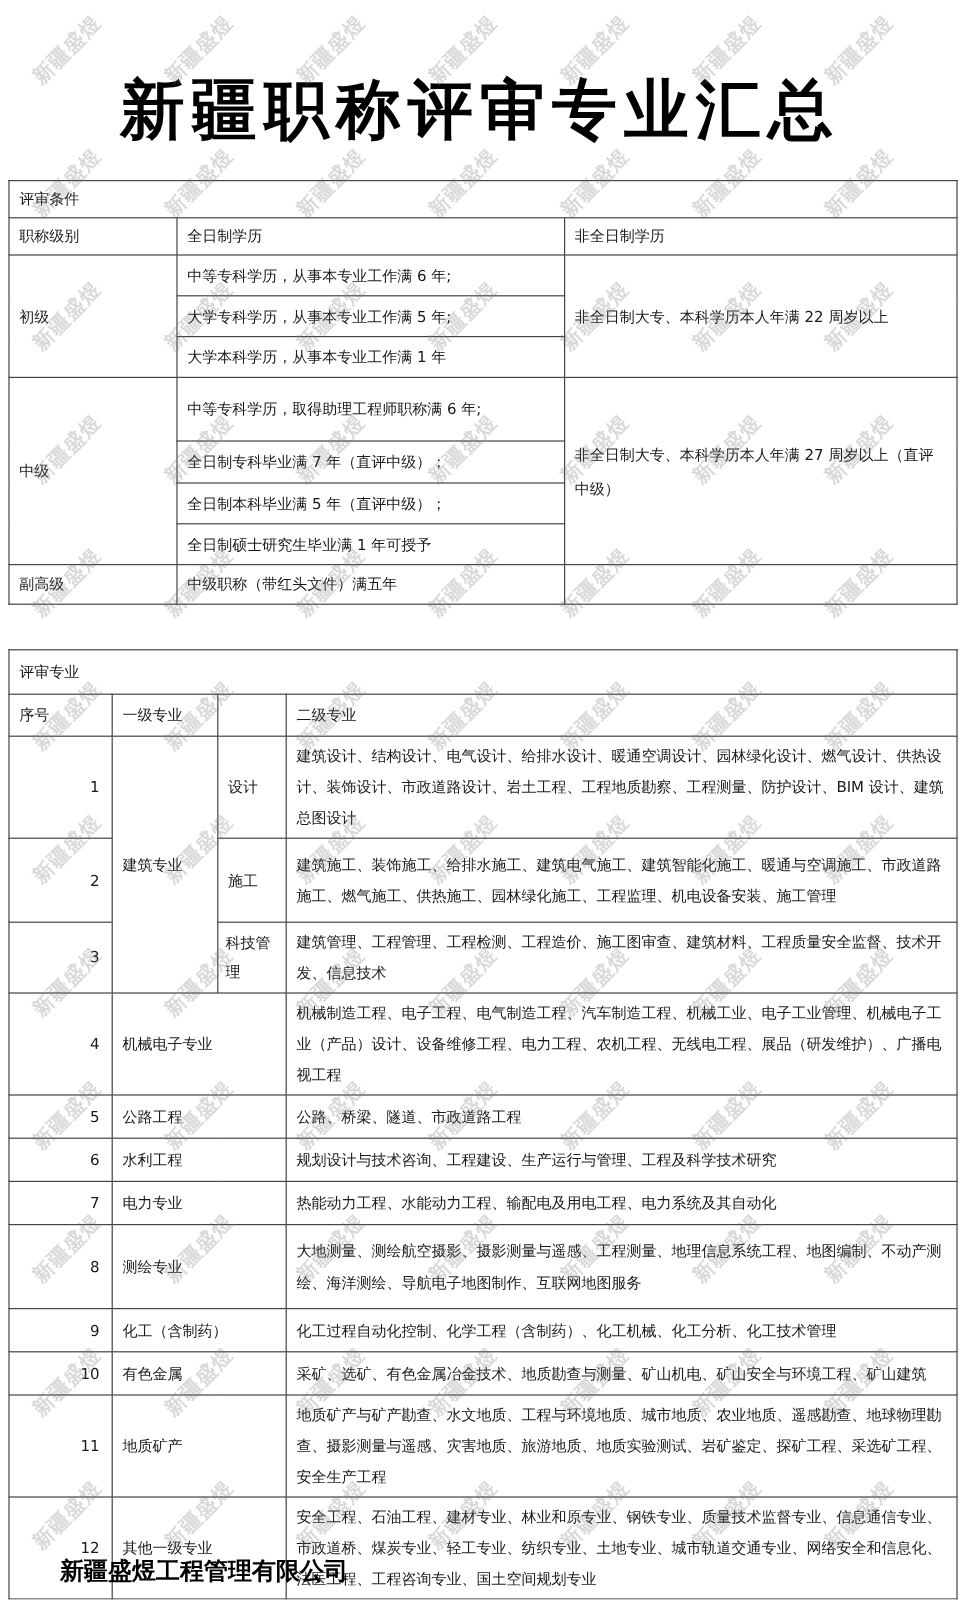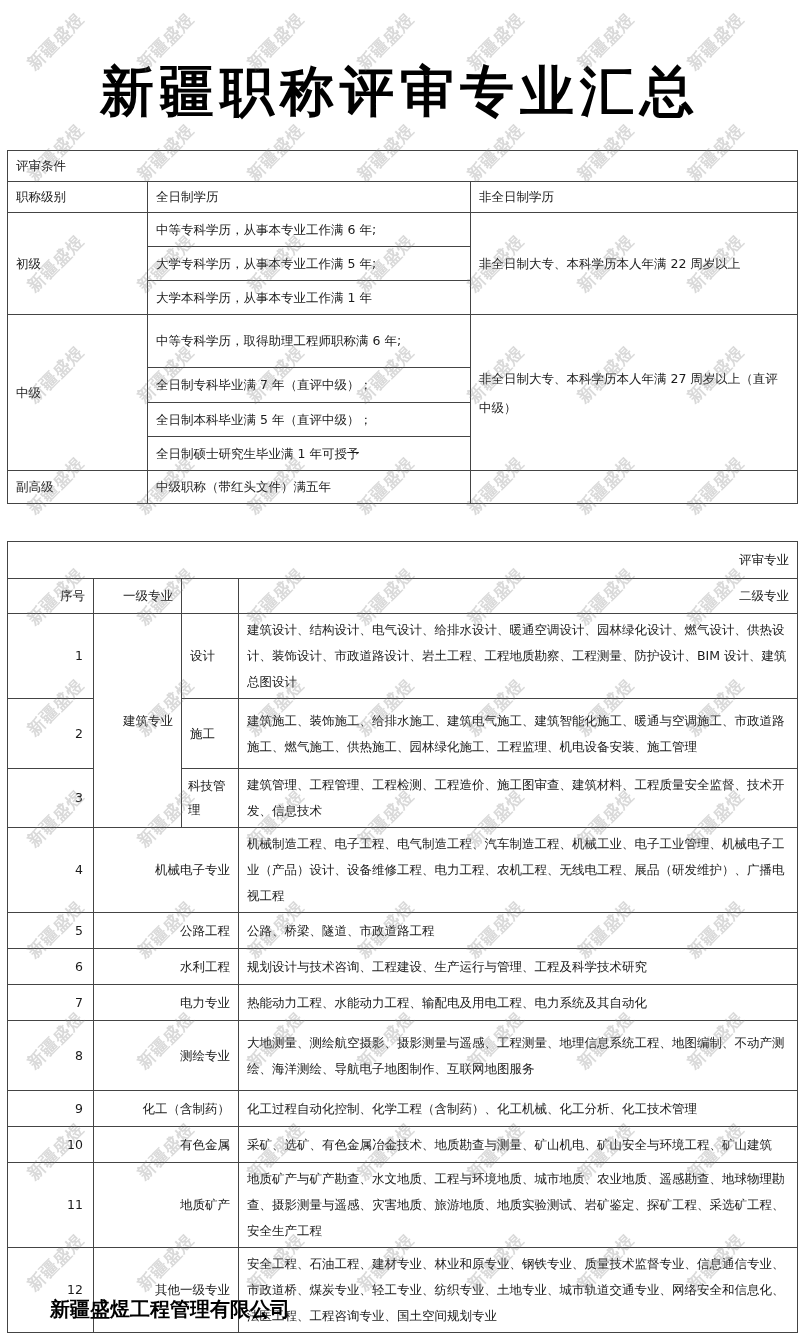--- a/index.html
+++ b/index.html
@@ -11,21 +11,21 @@
     text-align: center; font-size: 54px; font-weight: bold; letter-spacing: 6px;
     line-height: 72px; color: #000;
   }
 
   table { border-collapse: collapse; position: absolute; table-layout: fixed; font-size: 12.5px; }
   td { border: 1px solid #444; vertical-align: middle; padding: 0 8px; line-height: 30px; }
 
   #t1 { left: 7px; top: 150px; width: 790px; }
   #t1 td.c { text-align: left; }
   #t2 { left: 7px; top: 541px; width: 790px; }
-  #t2 td.c { text-align: right; }
+  #t2 td.c { text-align: left; }
   #t2 td.r { text-align: right; padding-right: 10px; }
   #t2 td.desc { line-height: 26px; padding: 3px 8px; }
 
   .watermark-layer { position: absolute; inset: 0; pointer-events: none; overflow: hidden; }
   .wm {
     position: absolute; font-size: 17px; color: rgba(120,120,120,0.28);
     transform: rotate(-45deg); white-space: nowrap; font-weight: bold; letter-spacing: 1px;
   }
 
   .footer {

